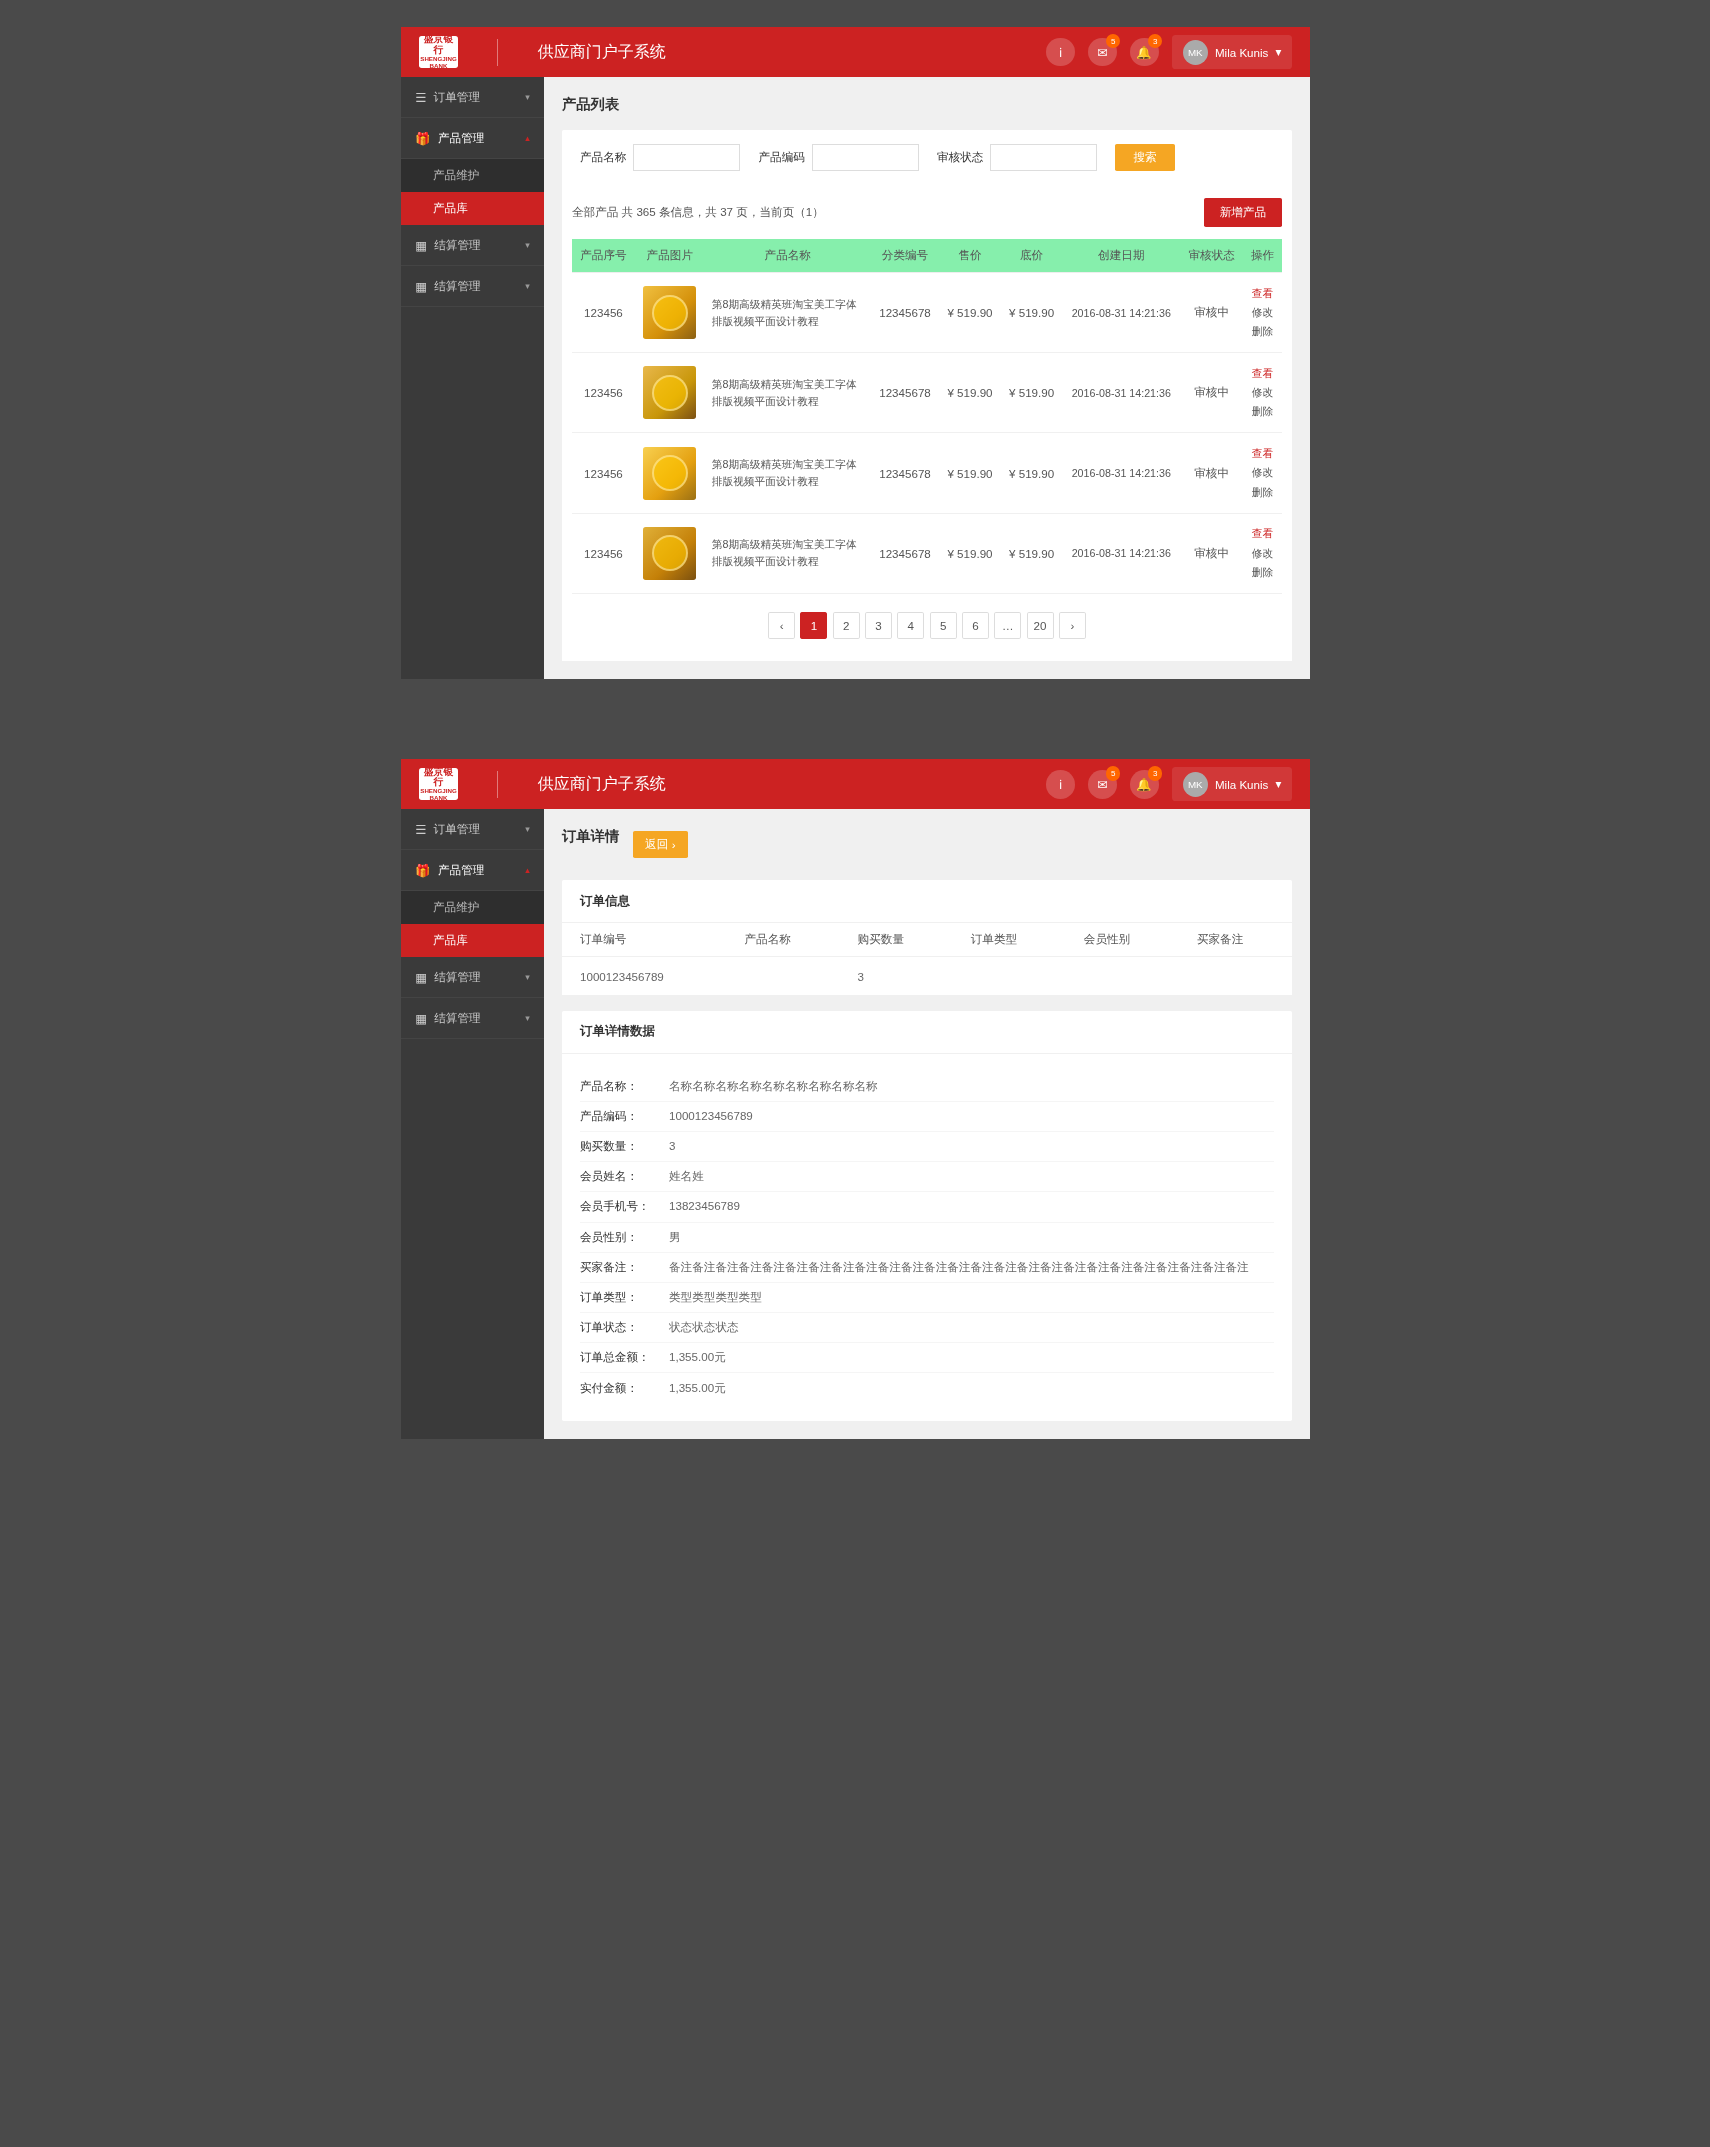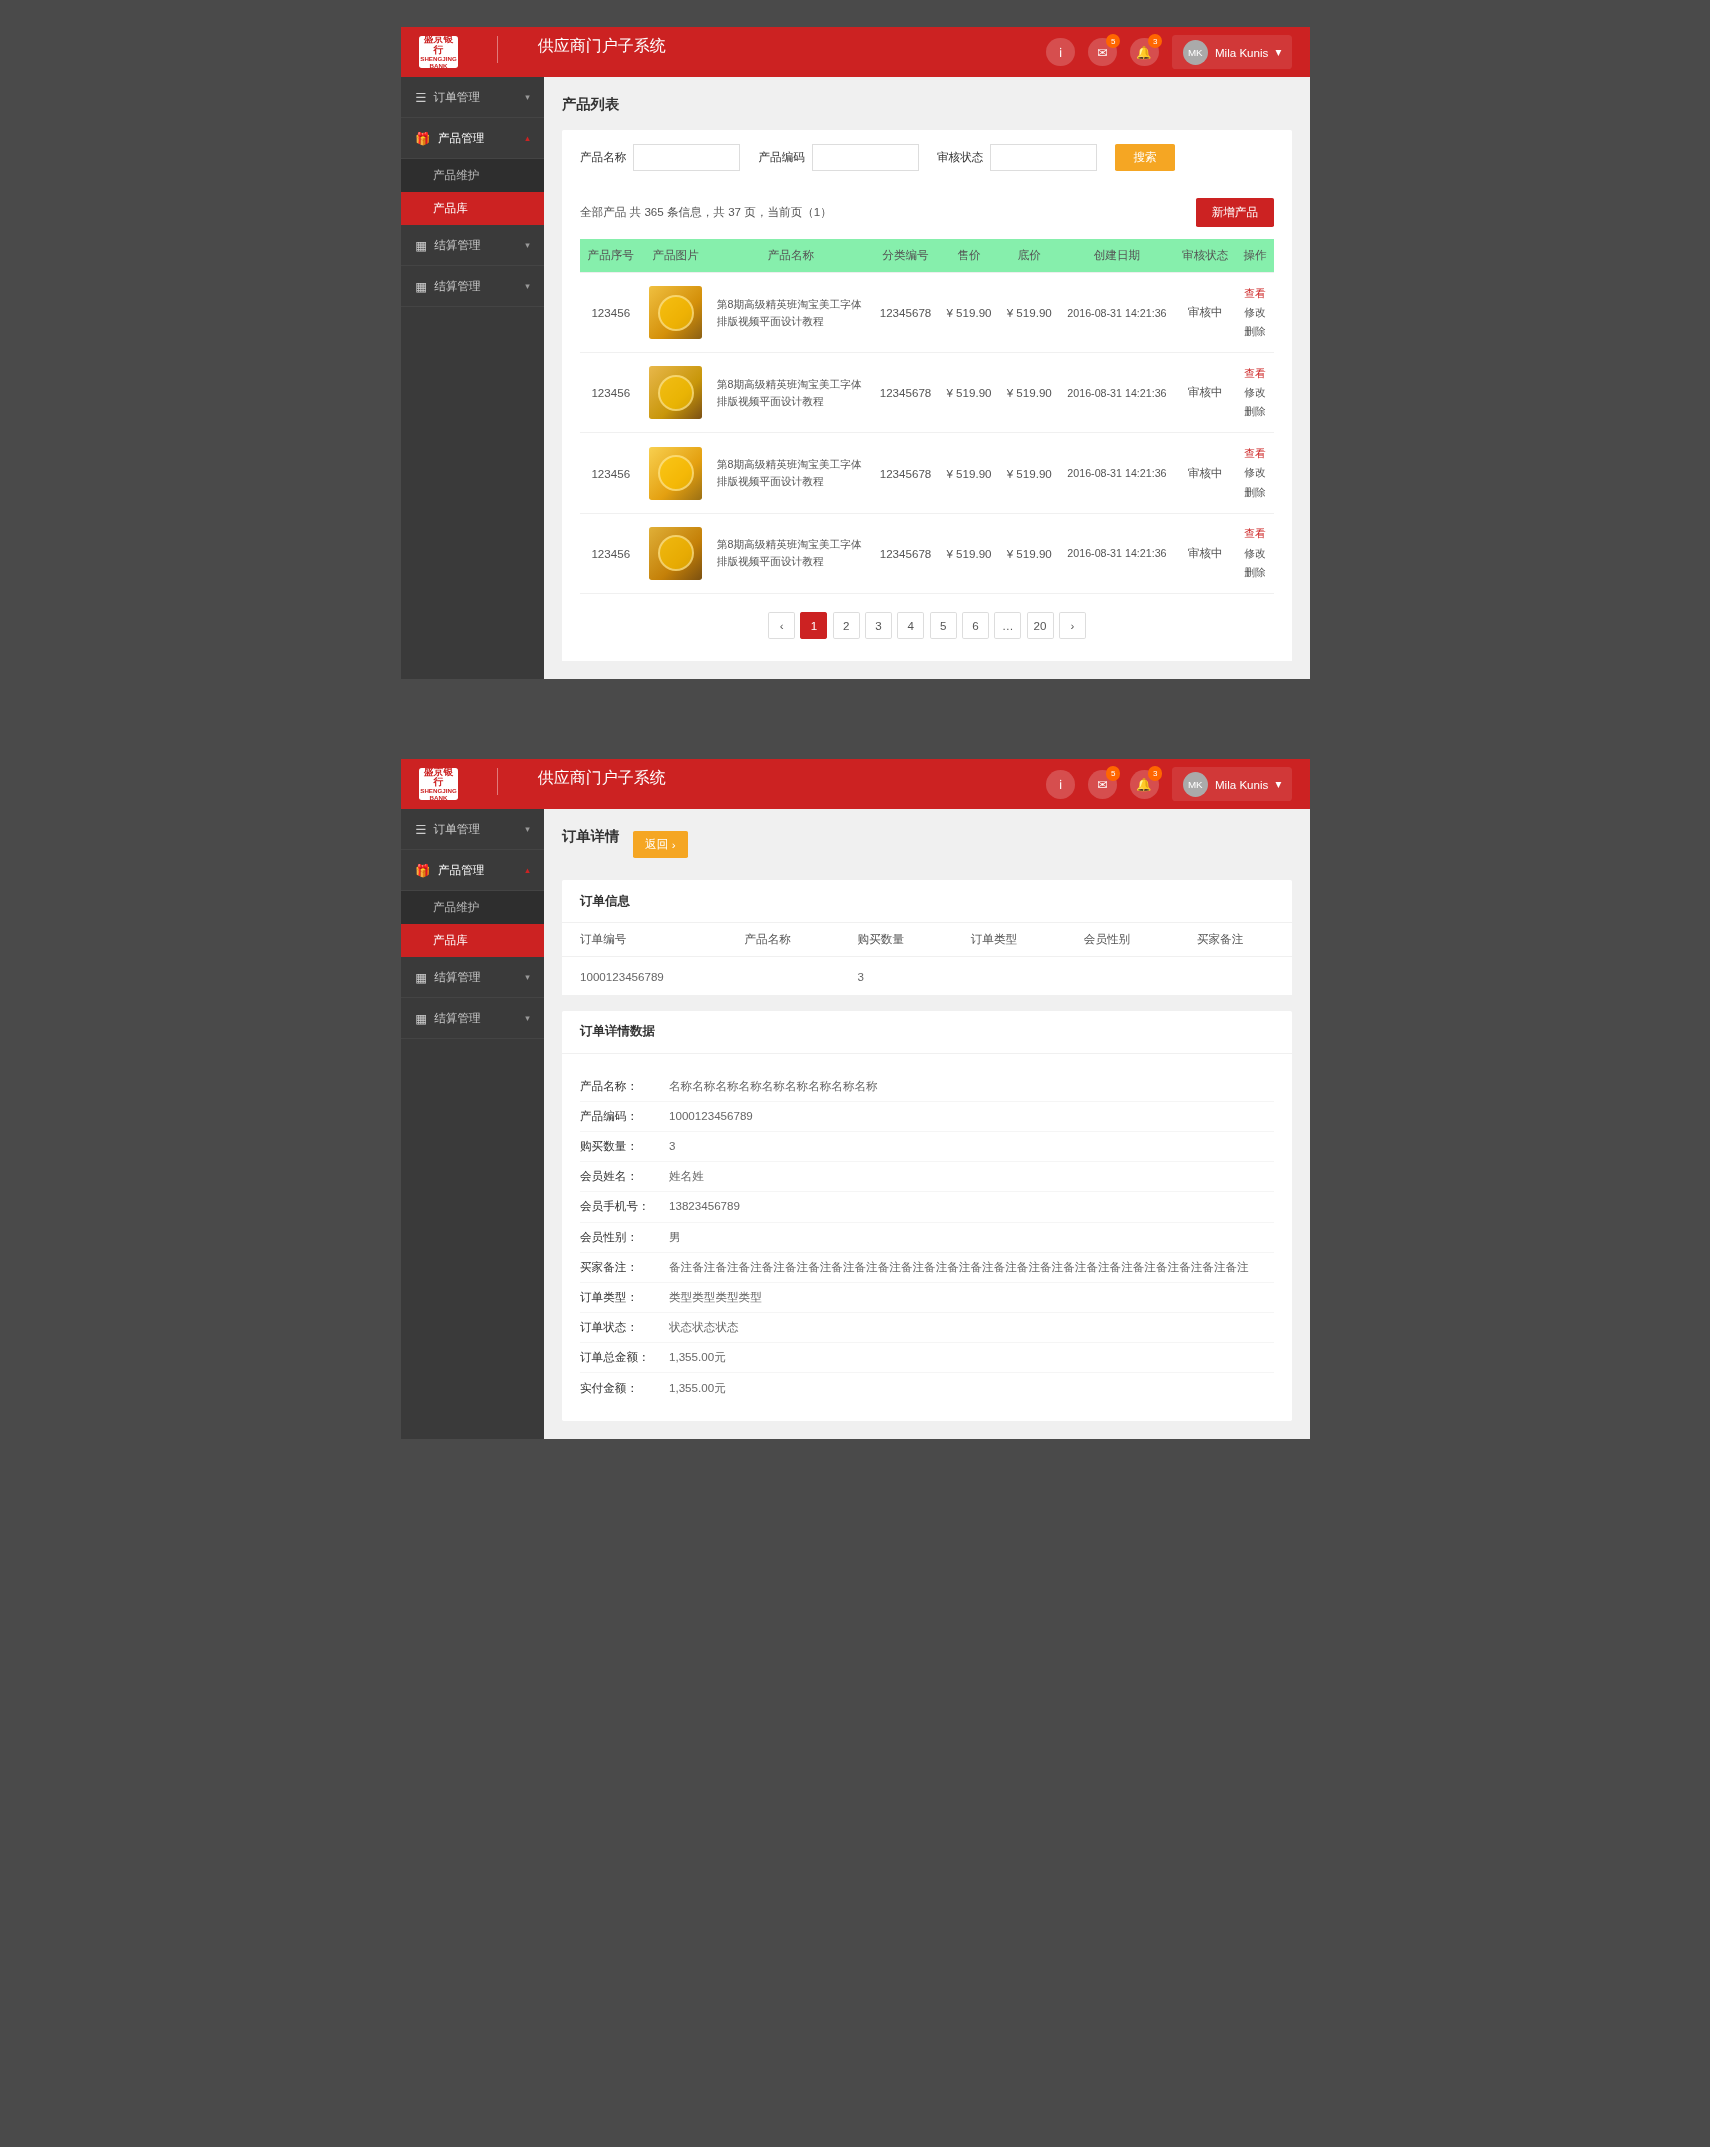--- a/index.html
+++ b/index.html
@@ -19,20 +19,21 @@
     
     .header {
       background: #cc2222;
       height: 50px;
       display: flex;
       align-items: center;
       padding: 0 18px;
     }
     .header-logo {
       display: flex;
+      align-items: center;
       gap: 26px;
     }
     .logo-box {
       width: 39px;
       height: 32px;
       background: white;
       border-radius: 2.7px;
       display: flex;
       align-items: center;
       justify-content: center;
@@ -207,21 +208,21 @@
       color: white;
       border: none;
       border-radius: 1.8px;
       cursor: pointer;
       font-size: 11.6px;
     }
 
     
     .table-section {
       background: white;
-      padding: 0 18px 18px;
+      padding: 0 10px 18px;
     }
     .table-header-row {
       display: flex;
       align-items: center;
       justify-content: space-between;
       padding: 12.5px 0;
     }
     .table-info {
       font-size: 11.6px;
       color: #555;

